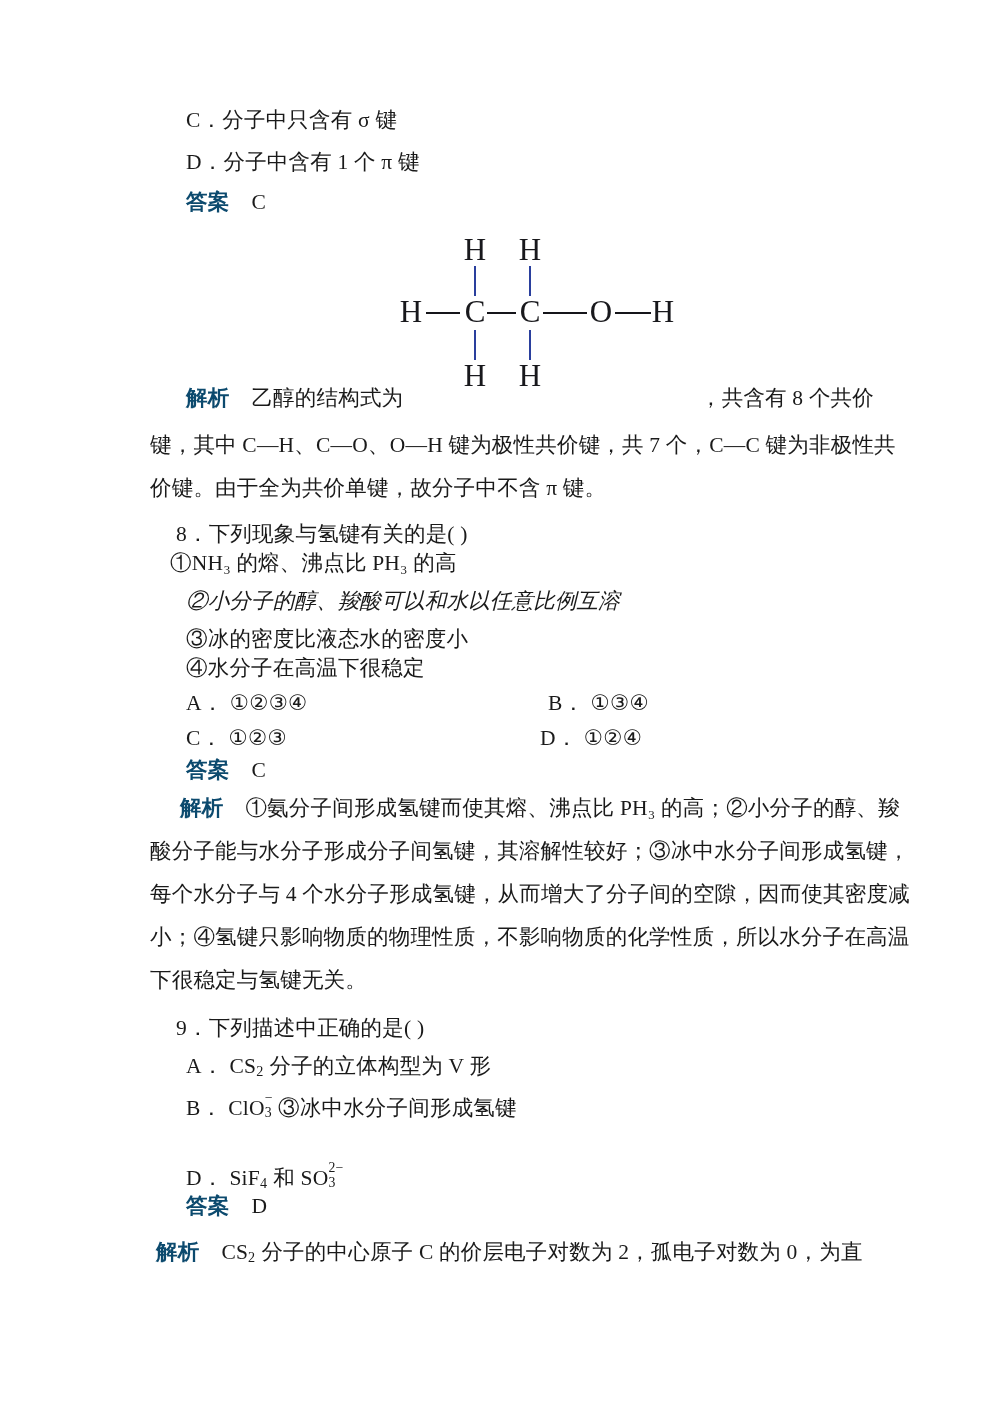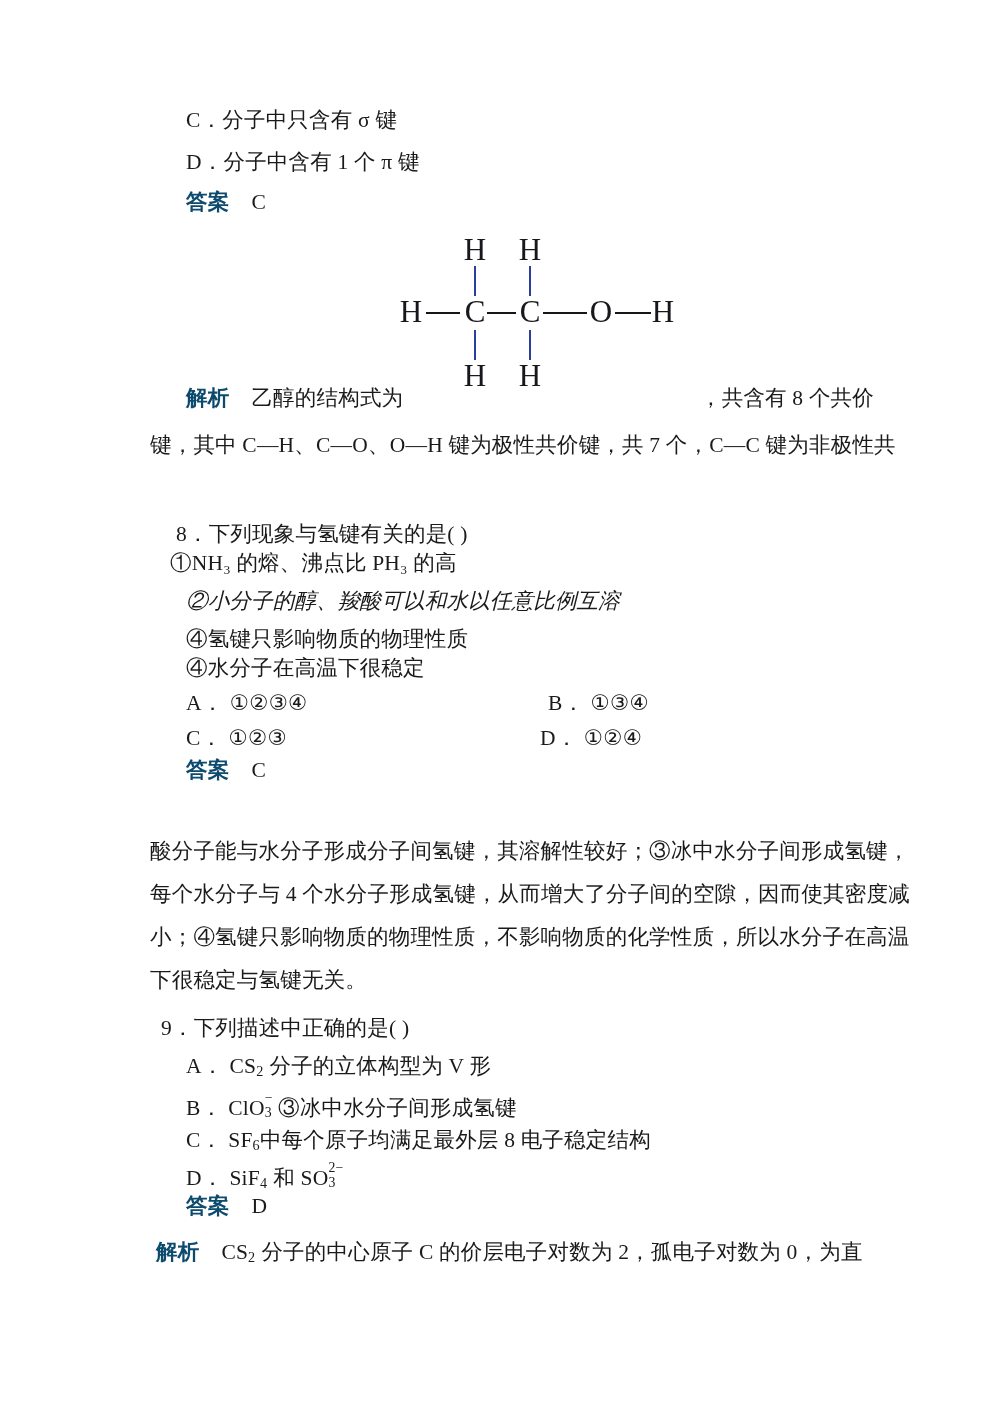--- a/index.html
+++ b/index.html
@@ -132,64 +132,65 @@
     <div class="atom" style="left:119px; top:138px;">H</div>
   </div>
 
   <div class="line" style="left:186px; top:388px;">
     <span class="red">解析</span><span class="sp-l"></span><span class="cn">乙醇的结构式为</span>
   </div>
   <div class="line cn" style="left:700px; top:388px;">，共含有 8 个共价</div>
 
   <div class="line cn" style="left:150px; top:435px;">键，其中 C—H、C—O、O—H 键为极性共价键，共 7 个，C—C 键为非极性共</div>
 
+  <div class="line cn" style="left:150px; top:478px;">价键。由于全为共价单键，故分子中不含 π 键。</div>
 
   <div class="line cn" style="left:176px; top:524px;">8．下列现象与氢键有关的是(      )</div>
 
   <div class="line cn" style="left:170px; top:553px;">①NH₃ 的熔、沸点比 PH₃ 的高</div>
   <div class="line cn" style="left:186px; top:591px;font-style:italic;">②小分子的醇、羧酸可以和水以任意比例互溶</div>
-  <div class="line cn" style="left:186px; top:629px;">④氢键只影响物质的物理性质</div>
+  <div class="line cn" style="left:186px; top:629px;">③冰的密度比液态水的密度小</div>
   <div class="line cn" style="left:186px; top:658px;">④水分子在高温下很稳定</div>
 
   <div class="line" style="left:186px; top:692px;">
     <span class="lbl">A．</span><span class="sp-s"></span><span class="sans">①②③④</span>
   </div>
   <div class="line" style="left:540px; top:692px;margin-left:8px;">
     <span class="lbl">B．</span><span class="sp-s"></span><span class="sans">①③④</span>
   </div>
 
   <div class="line" style="left:186px; top:727px;">
     <span class="lbl">C．</span><span class="sp-s"></span><span class="sans">①②③</span>
   </div>
   <div class="line" style="left:540px; top:727px;">
     <span class="lbl">D．</span><span class="sp-s"></span><span class="sans">①②④</span>
   </div>
 
   <div class="line" style="left:186px; top:760px;">
     <span class="red">答案</span><span class="sp-l"></span><span class="lbl">C</span>
   </div>
 
+  <div class="line" style="left:180px; top:798px;">
+    <span class="red">解析</span><span class="sp-l"></span><span class="cn">①氨分子间形成氢键而使其熔、沸点比 PH₃ 的高；②小分子的醇、羧</span>
+  </div>
   <div class="line cn" style="left:150px; top:841px;">酸分子能与水分子形成分子间氢键，其溶解性较好；③冰中水分子间形成氢键，</div>
   <div class="line cn" style="left:150px; top:884px;">每个水分子与 4 个水分子形成氢键，从而增大了分子间的空隙，因而使其密度减</div>
   <div class="line cn" style="left:150px; top:927px;">小；④氢键只影响物质的物理性质，不影响物质的化学性质，所以水分子在高温</div>
   <div class="line cn" style="left:150px; top:970px;">下很稳定与氢键无关。</div>
 
-  <div class="line cn" style="left:161px; top:1018px;font-family:Liberation Serif, serif;">9．下列描述中正确的是(      )</div>
+  <div class="line cn" style="left:176px; top:1018px;font-family:Liberation Serif, serif;">9．下列描述中正确的是(      )</div>
 
   <div class="line" style="left:186px; top:1056px;">
     <span class="lbl">A．</span><span class="sp-s"></span><span class="lbl">CS</span><sub>2</sub><span class="sp-s"></span><span class="cn">分子的立体构型为 V 形</span>
   </div>
 
   <div class="line" style="left:186px; top:1093px;">
     <span class="lbl">B．</span><span class="sp-s"></span><span class="lbl">ClO</span><span class="sup-sub"><i class="s-up">−</i><i class="s-dn">3</i></span><span class="cn">③冰中水分子间形成氢键</span>
   </div>
 
-  <div class="line" style="left:186px; top:1130px;">
-    <span class="lbl">C．</span><span class="sp-s"></span><span class="lbl">SF</span><sub>6</sub><span class="cn">中每个原子均满足最外层 8 电子稳定结构</span>
-  </div>
 
   <div class="line" style="left:186px; top:1163px;">
     <span class="lbl">D．</span><span class="sp-s"></span><span class="lbl">SiF</span><sub>4</sub><span class="sp-s"></span><span class="cn">和 SO</span><span class="sup-sub" style="width:0.8em;"><i class="s-up">2−</i><i class="s-dn">3</i></span>
   </div>
 
   <div class="line" style="left:186px; top:1196px;">
     <span class="red">答案</span><span class="sp-l"></span><span class="lbl">D</span>
   </div>
 
   <div class="line" style="left:156px; top:1242px;">

